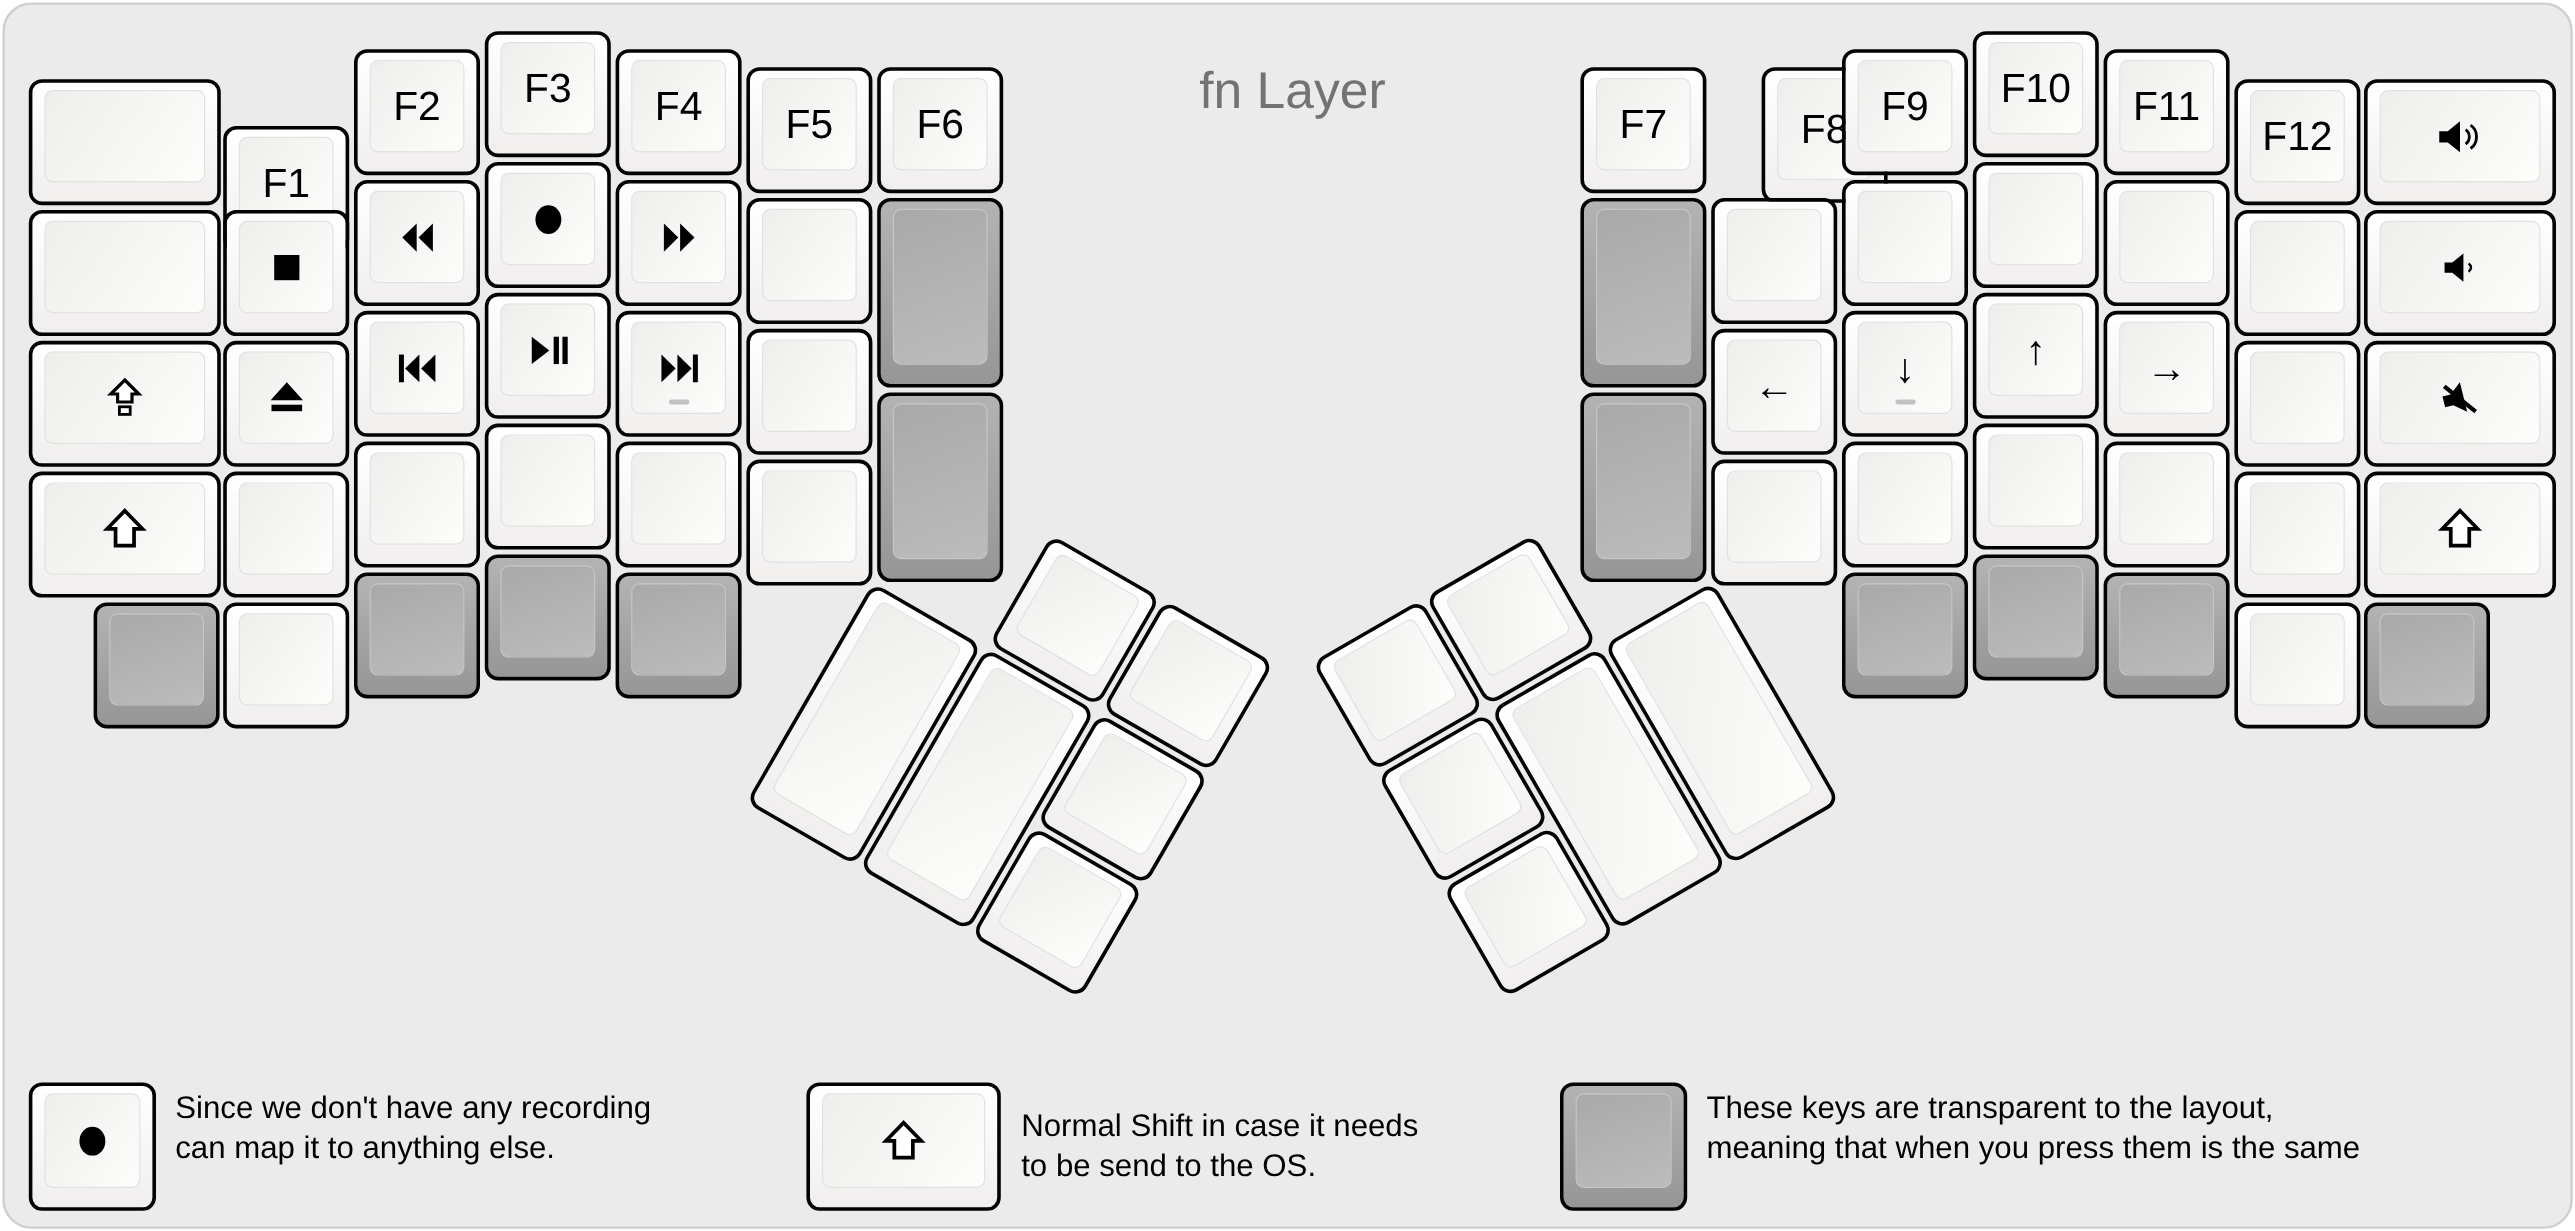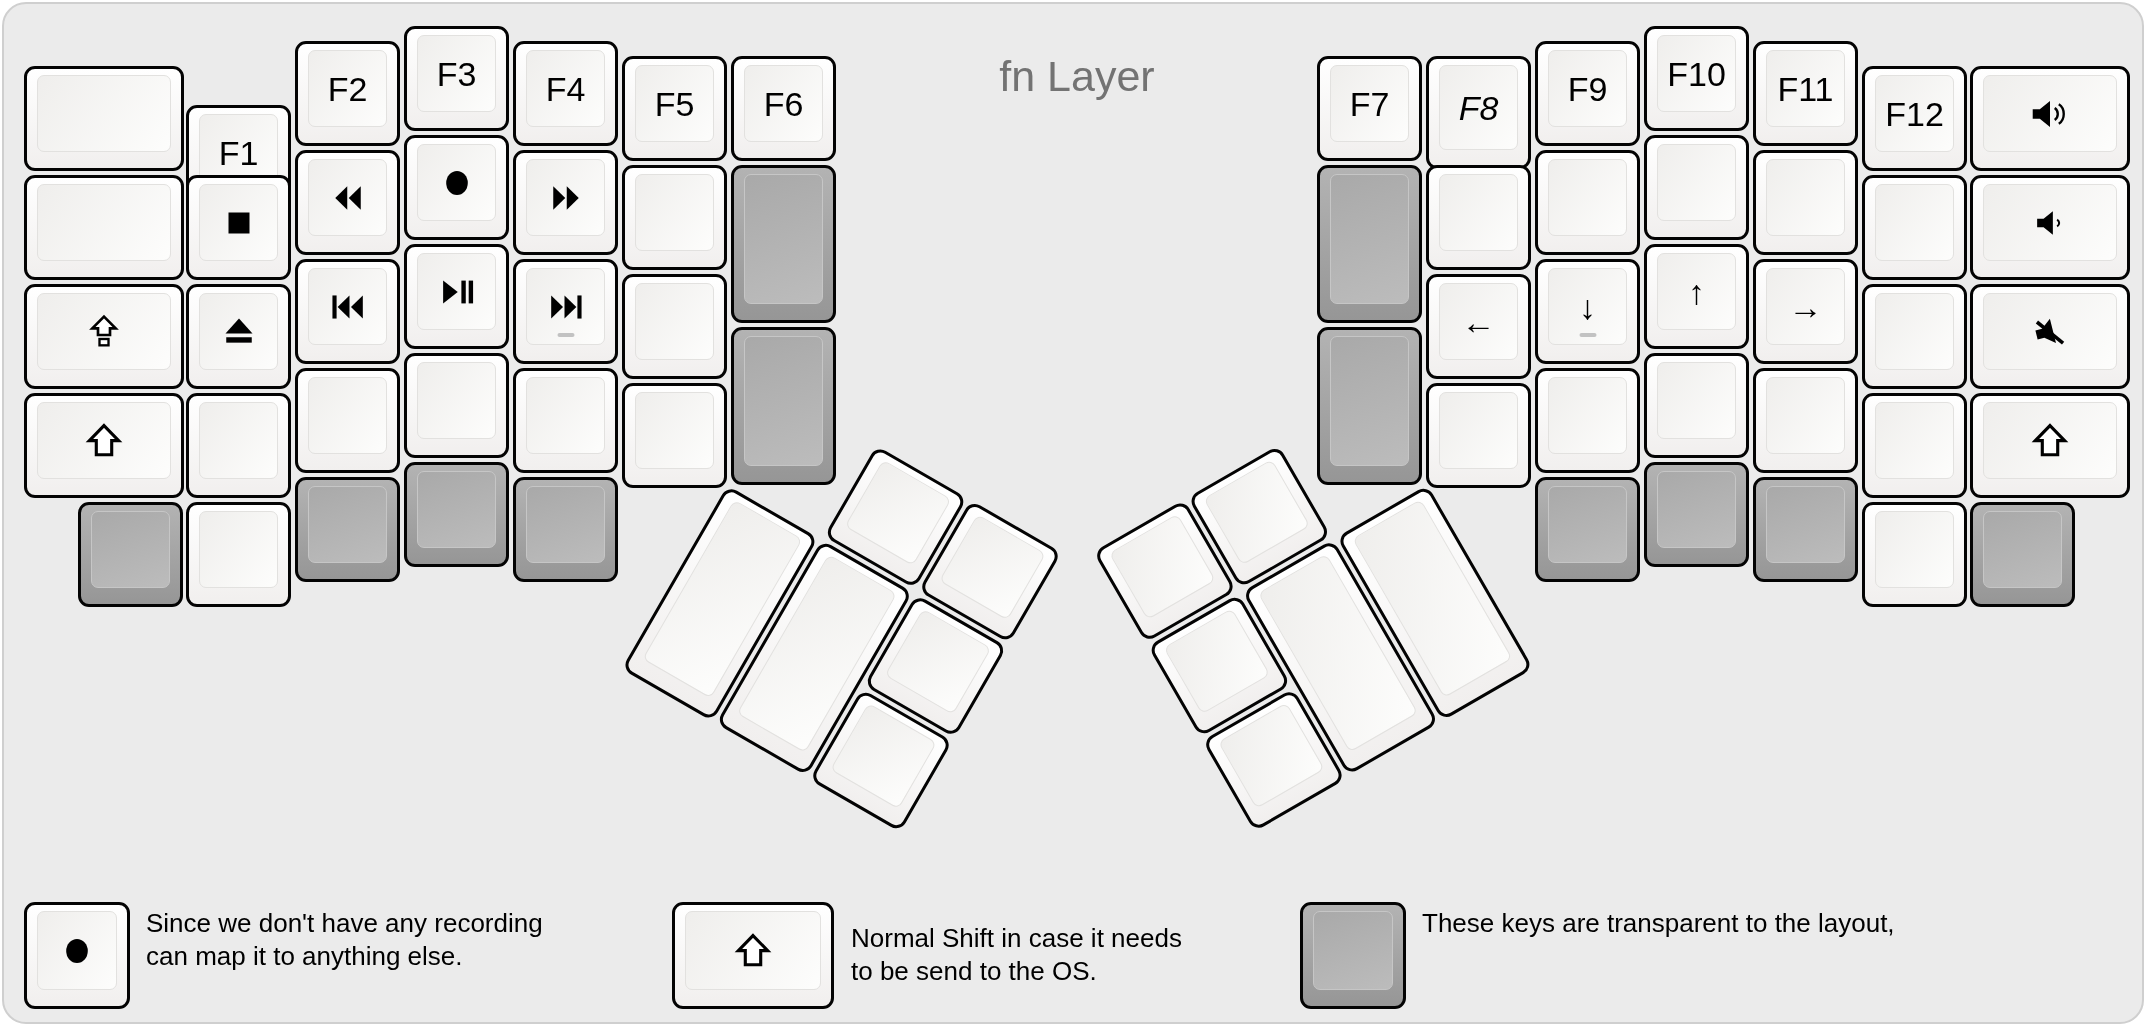--- a/index.html
+++ b/index.html
@@ -194,21 +194,21 @@
           <div class="cap">
             <span class="lb">F7</span>
           </div>
         </div>
         <div class="key g" style="left: 1313px; top: 161px; width: 105px; height: 158px;">
           <div class="cap"></div>
         </div>
         <div class="key g" style="left: 1313px; top: 323px; width: 105px; height: 158px;">
           <div class="cap"></div>
         </div>
-        <div class="key w" style="left: 1422px; top: 52px; width: 105px; height: 113px; font-style: italic;">
+        <div class="key w" style="left: 1464px; top: 52px; width: 105px; height: 113px;">
           <div class="cap">
             <span class="lb">F8</span>
           </div>
         </div>
         <div class="key w" style="left: 1422px; top: 161px; width: 105px; height: 105px;">
           <div class="cap"></div>
         </div>
         <div class="key w" style="left: 1422px; top: 270px; width: 105px; height: 105px;">
           <div class="cap">
             <span class="lb arrow">←</span>
@@ -391,16 +391,17 @@
         </div>
         <div class="legend-text" style="left: 847px; top: 918px;">
           <div>Normal Shift in case it needs</div>
           <div>to be send to the OS.</div>
         </div>
         <div class="key g" style="left: 1296px; top: 898px; width: 106px; height: 107px;">
           <div class="cap"></div>
         </div>
         <div class="legend-text" style="left: 1418px; top: 903px;">
           <div>These keys are transparent to the layout,</div>
+          <div>meaning that when you press them is the same</div>
         </div>
       </div>
   </div>
 </div>
 
 </body></html>

